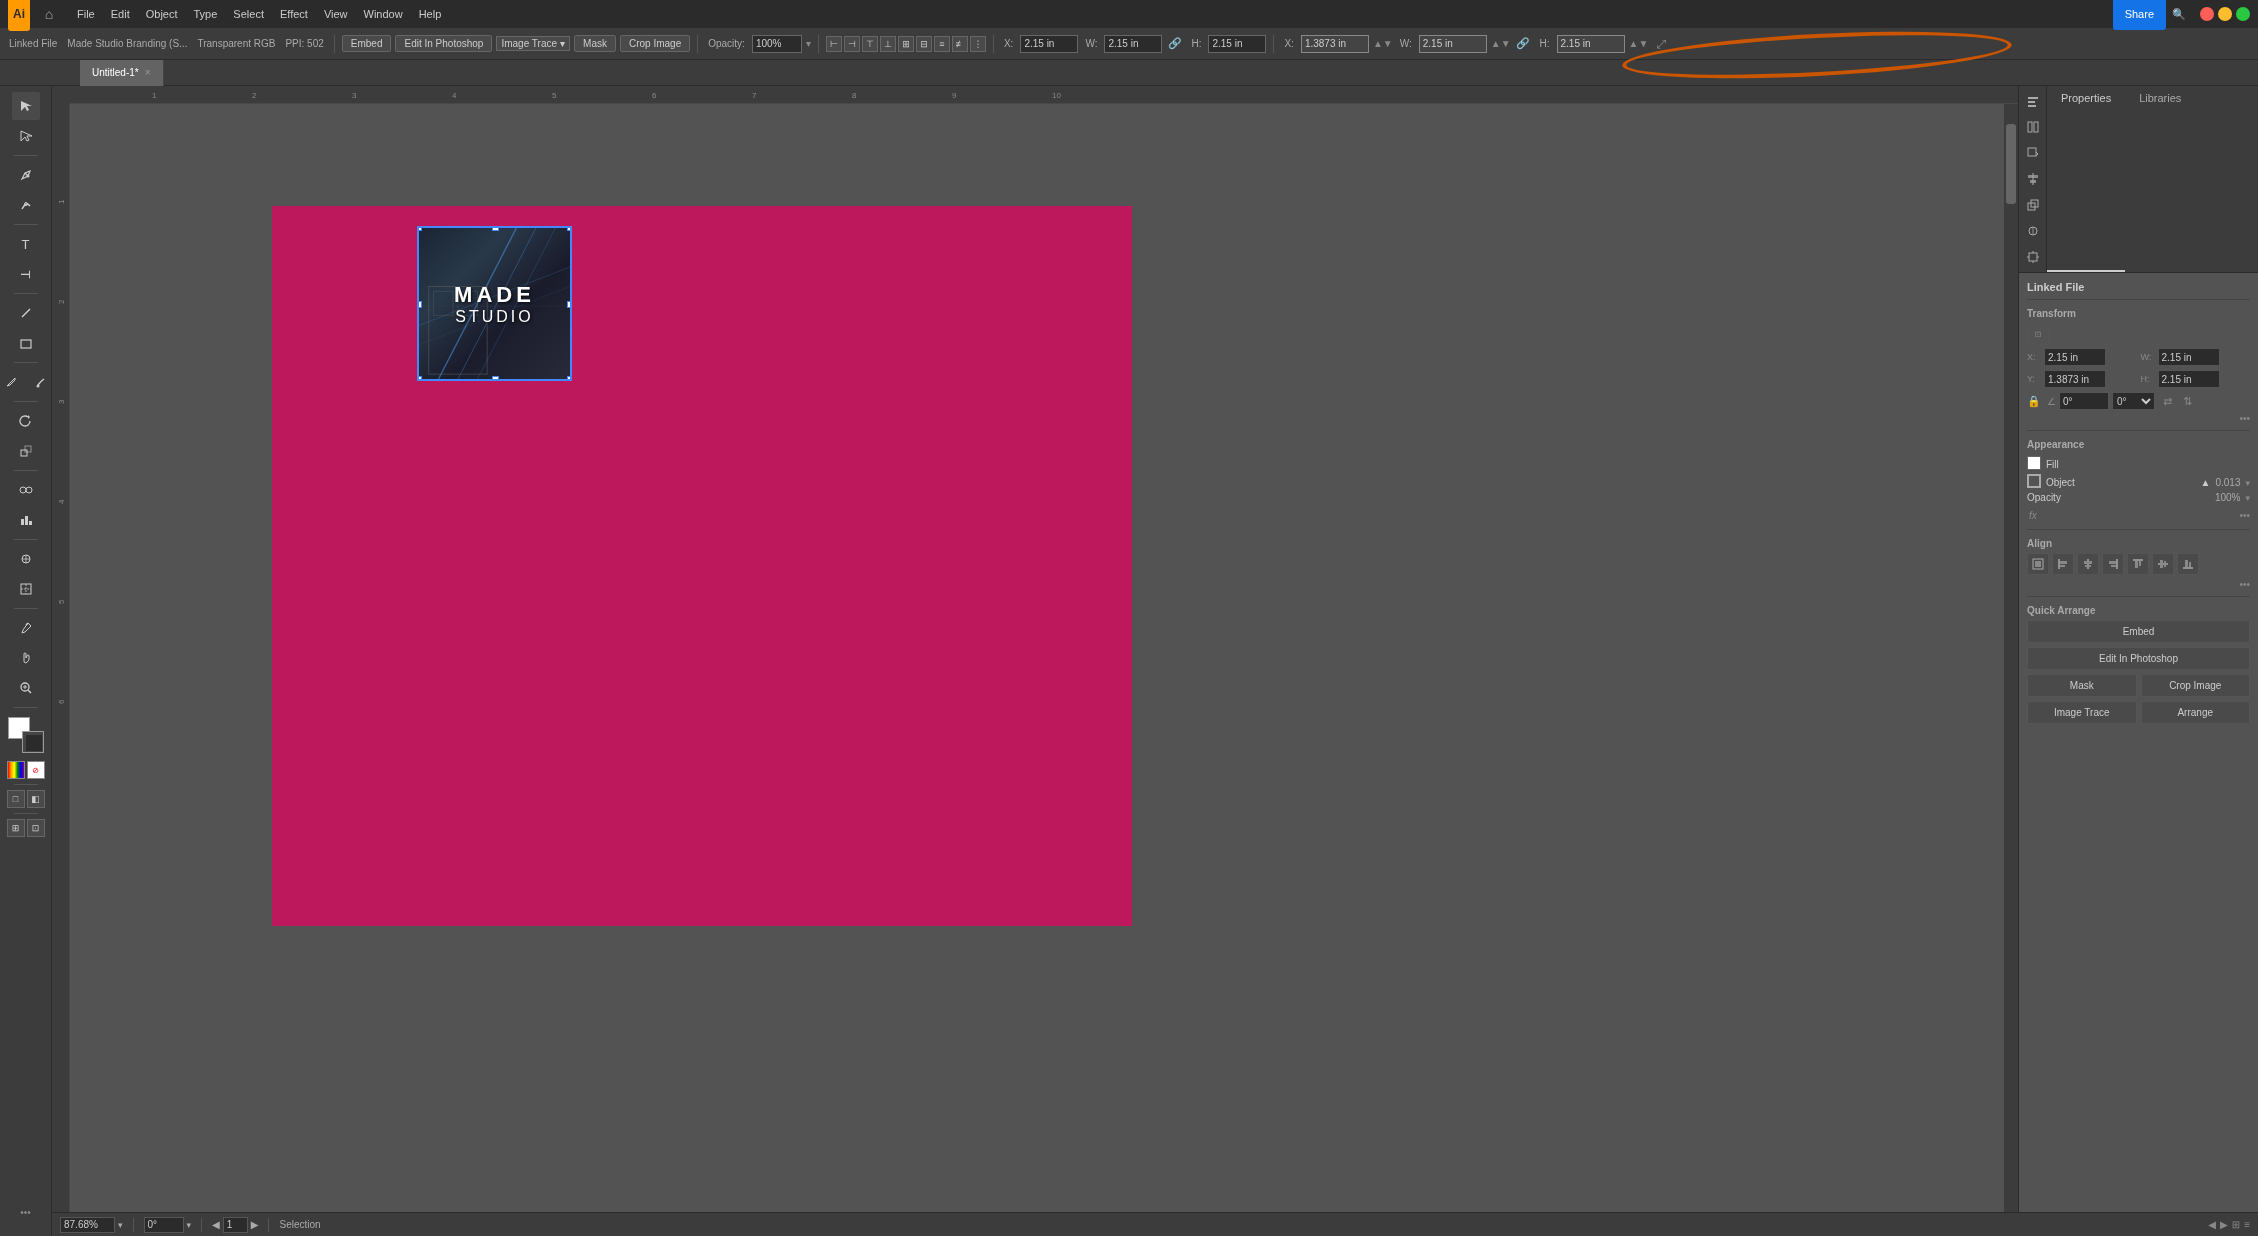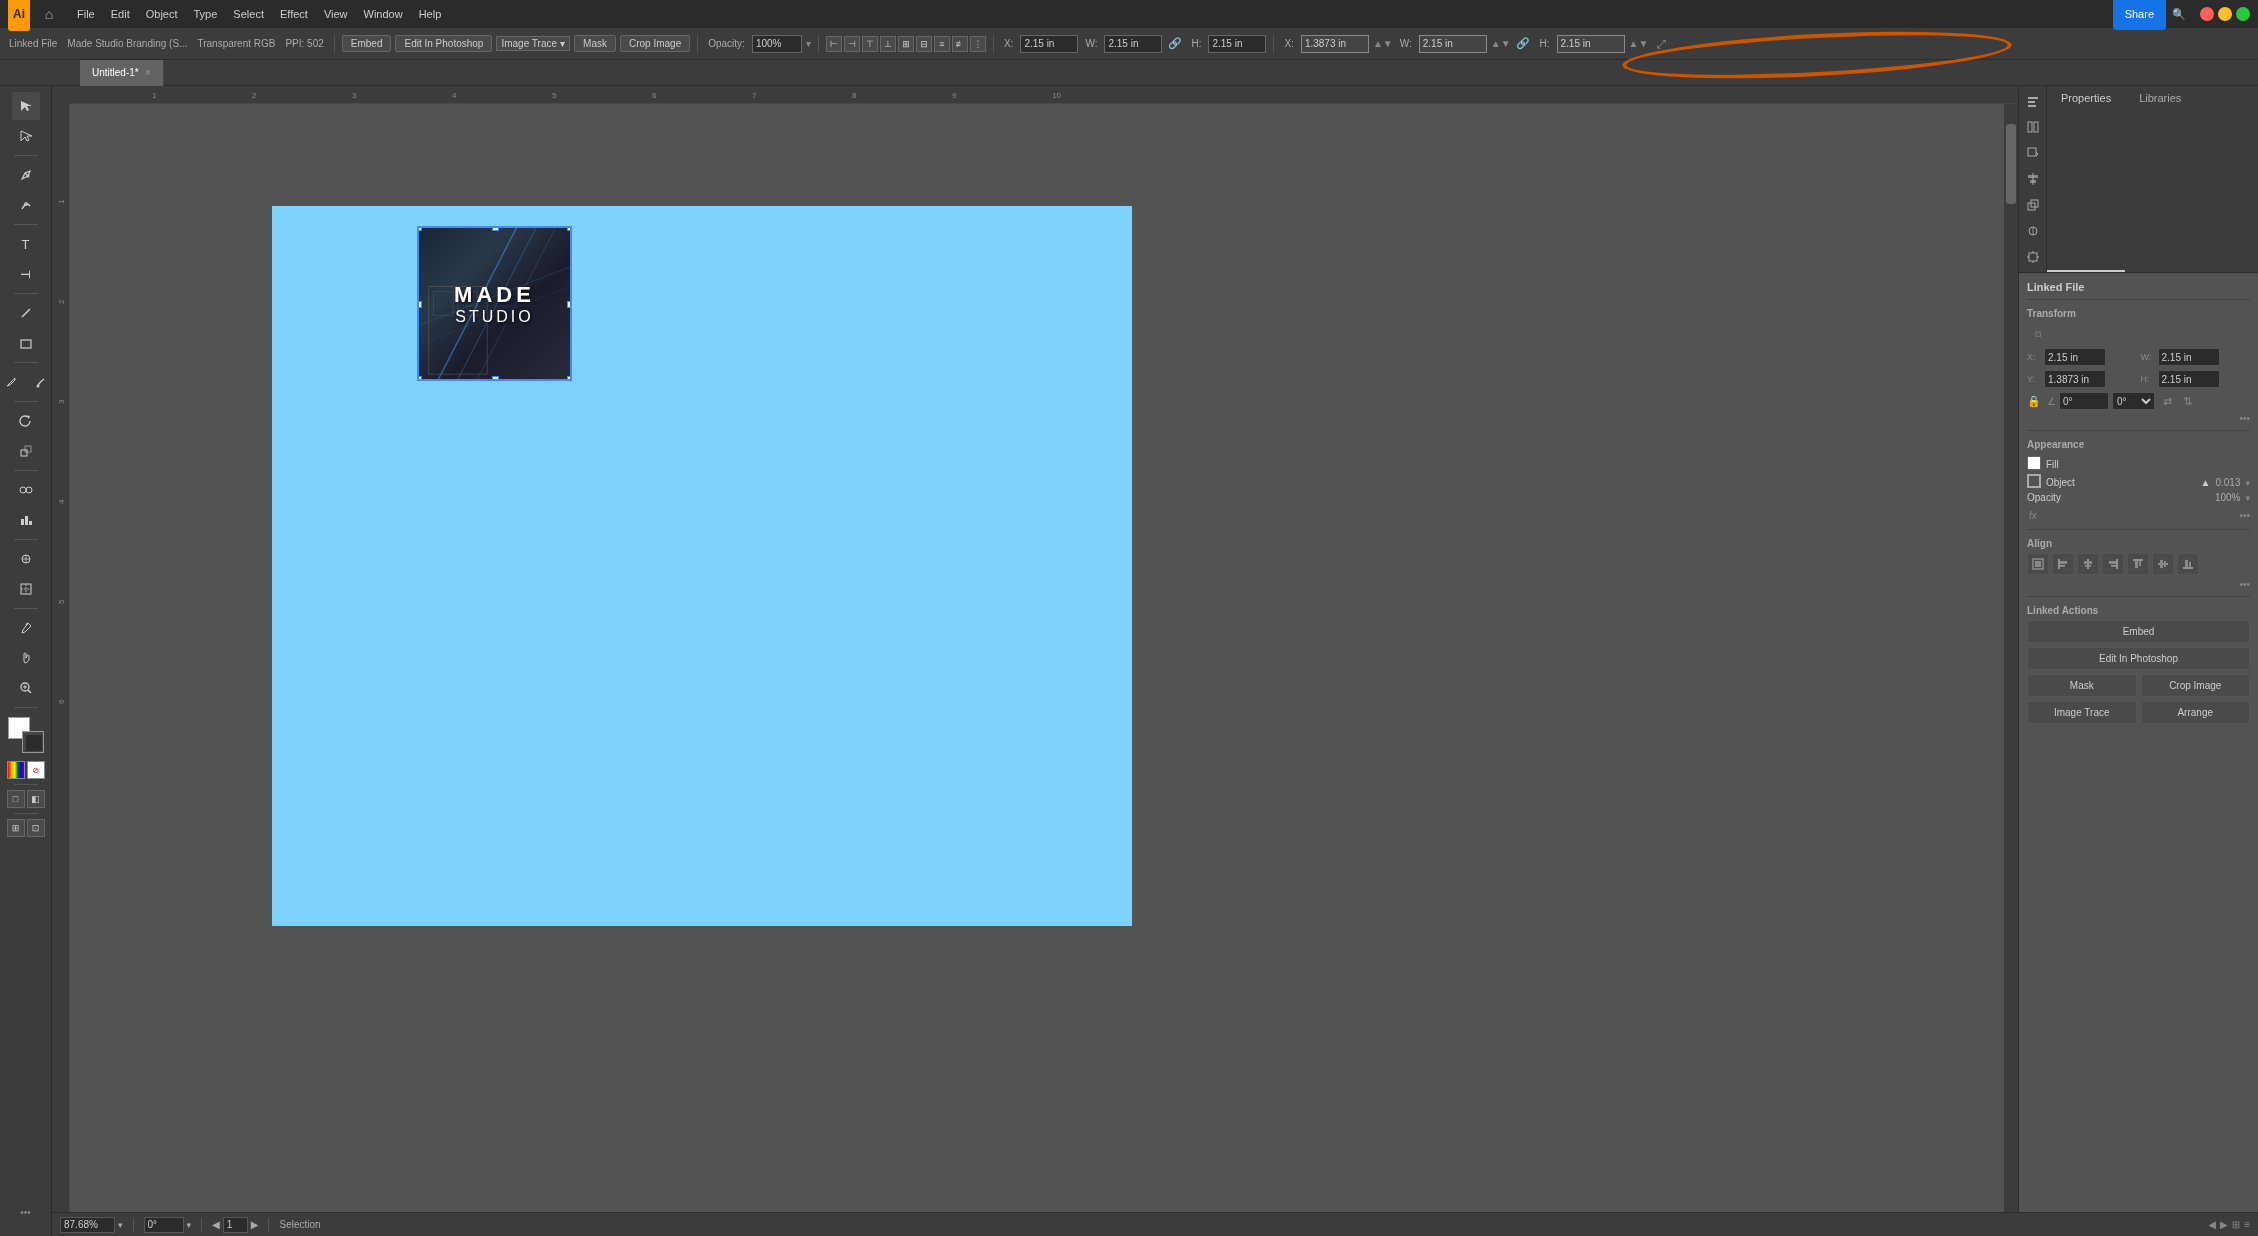--- a/index.html
+++ b/index.html
@@ -55,21 +55,21 @@
     .color-swatch-area { width: 36px; height: 36px; position: relative; margin: 4px 0; }
     .color-fg { width: 22px; height: 22px; background: white; position: absolute; top: 0; left: 0; border: 1px solid #999; }
     .color-bg { width: 22px; height: 22px; background: #444; position: absolute; bottom: 0; right: 0; border: 1px solid #999; }
     .color-inner { width: 16px; height: 16px; background: #2b2b2b; position: absolute; top: 3px; left: 3px; }
 
     
     #canvas-area {
       flex: 1; background: #535353; position: relative; overflow: hidden;
     }
     #canvas {
-      position: absolute; top: 120px; left: 220px; width: 860px; height: 720px; background: #7dd3fc;
+      position: absolute; top: 120px; left: 220px; width: 860px; height: 720px; background: #be185d;
     }
     .placed-image {
       position: absolute; top: 20px; left: 145px; width: 155px; height: 155px; background: #1a2a3a; border: 2px solid #4488ff; display: flex; align-items: center; justify-content: center; overflow: hidden;
     }
     .made-studio-overlay {
       position: absolute; top: 0; left: 0; width: 100%; height: 100%; display: flex; flex-direction: column; align-items: center; justify-content: center;
     }
     .made-text { color: white; font-size: 22px; font-weight: bold; letter-spacing: 4px; text-shadow: 1px 1px 3px rgba(0,0,0,0.8); }
     .studio-text { color: white; font-size: 16px; letter-spacing: 3px; text-shadow: 1px 1px 3px rgba(0,0,0,0.8); }
     .img-bg { position: absolute; top: 0; left: 0; width: 100%; height: 100%; background: linear-gradient(135deg, #1a2535 0%, #2a3a4a 30%, #1a1a2a 60%, #2a2a3a 100%); opacity: 0.9; }
@@ -662,21 +662,21 @@
             </svg>
         </div>
       </div>
       <div style="text-align:right;margin-top:2px;">
         <span class="more-btn">•••</span>
       </div>
 
       <div class="panel-divider"></div>
 
       
-      <div class="panel-section-title">Linked Actions</div>
+      <div class="panel-section-title">Quick Arrange</div>
       <button class="qa-btn">Embed</button>
       <button class="qa-btn">Edit In Photoshop</button>
       <div class="qa-row">
         <button class="qa-half">Mask</button>
         <button class="qa-half">Crop Image</button>
       </div>
       <div class="qa-row">
         <button class="qa-half">Image Trace</button>
         <button class="qa-half">Arrange</button>
       </div>

